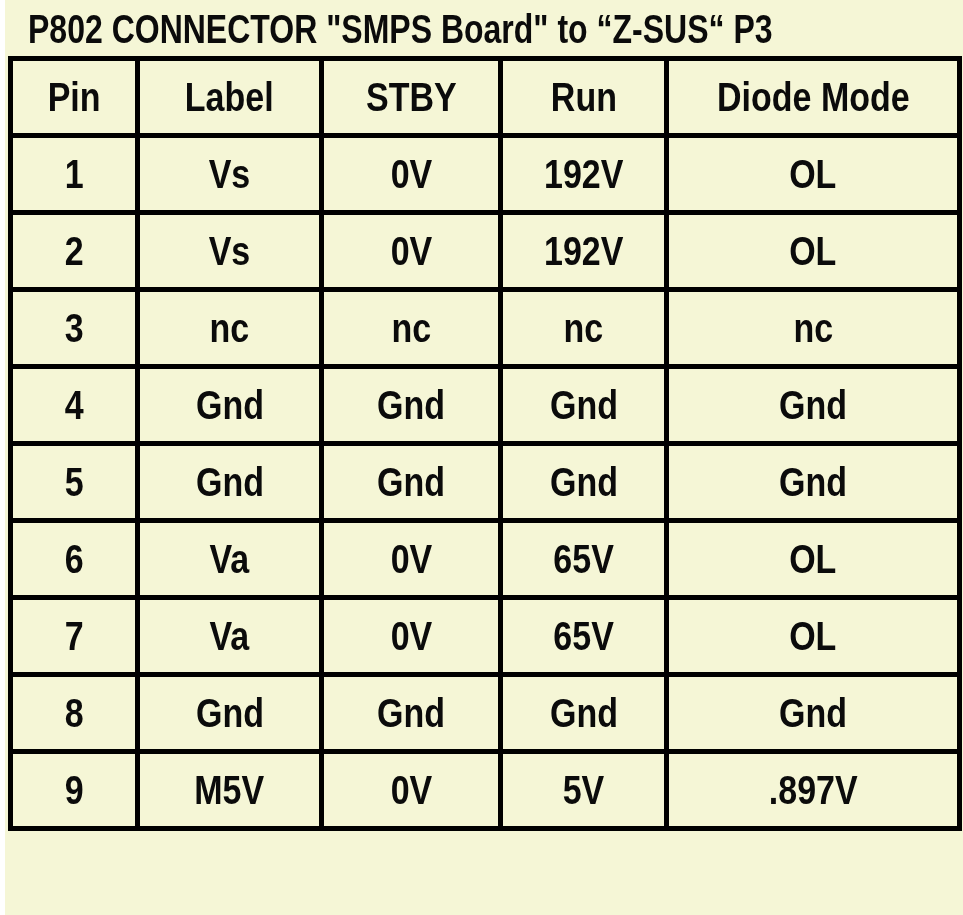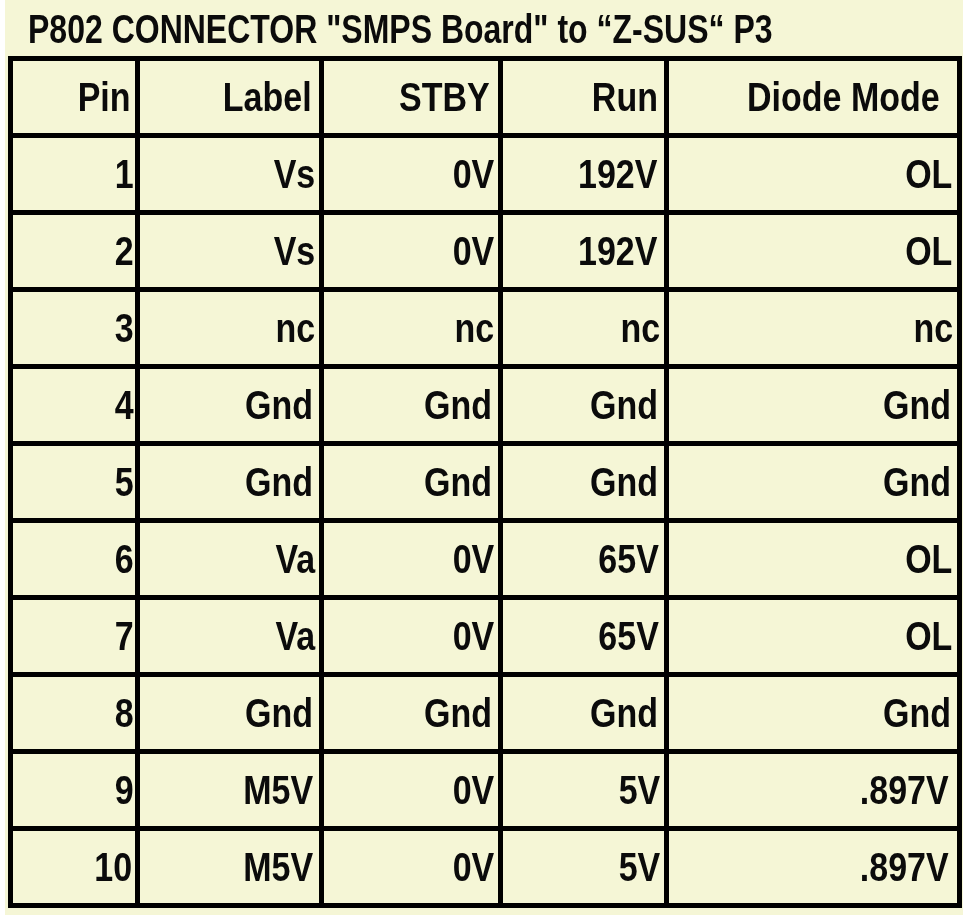--- a/index.html
+++ b/index.html
@@ -37,21 +37,21 @@
     left: 8px;
     top: 56px;
     width: 949px;
     border-collapse: collapse;
     table-layout: fixed;
   }
   table.pinout th,
   table.pinout td {
     border: 5px solid #000000;
     height: 72px;
-    text-align: right;
+    text-align: center;
     vertical-align: middle;
     font-size: 40px;
     font-weight: bold;
     padding: 0;
     background: #f5f6d6;
   }
   table.pinout .squeeze {
     display: inline-block;
     transform: scaleX(0.85);
     transform-origin: center center;
@@ -142,22 +142,15 @@
         <td><span class="squeeze">Gnd</span></td>
         <td><span class="squeeze">Gnd</span></td>
       </tr>
       <tr>
         <td><span class="squeeze">9</span></td>
         <td><span class="squeeze">M5V</span></td>
         <td><span class="squeeze">0V</span></td>
         <td><span class="squeeze">5V</span></td>
         <td><span class="squeeze">.897V</span></td>
       </tr>
-      <tr>
-        <td><span class="squeeze">10</span></td>
-        <td><span class="squeeze">M5V</span></td>
-        <td><span class="squeeze">0V</span></td>
-        <td><span class="squeeze">5V</span></td>
-        <td><span class="squeeze">.897V</span></td>
-      </tr>
     </tbody>
   </table>
 </div>
 
 </body></html>

